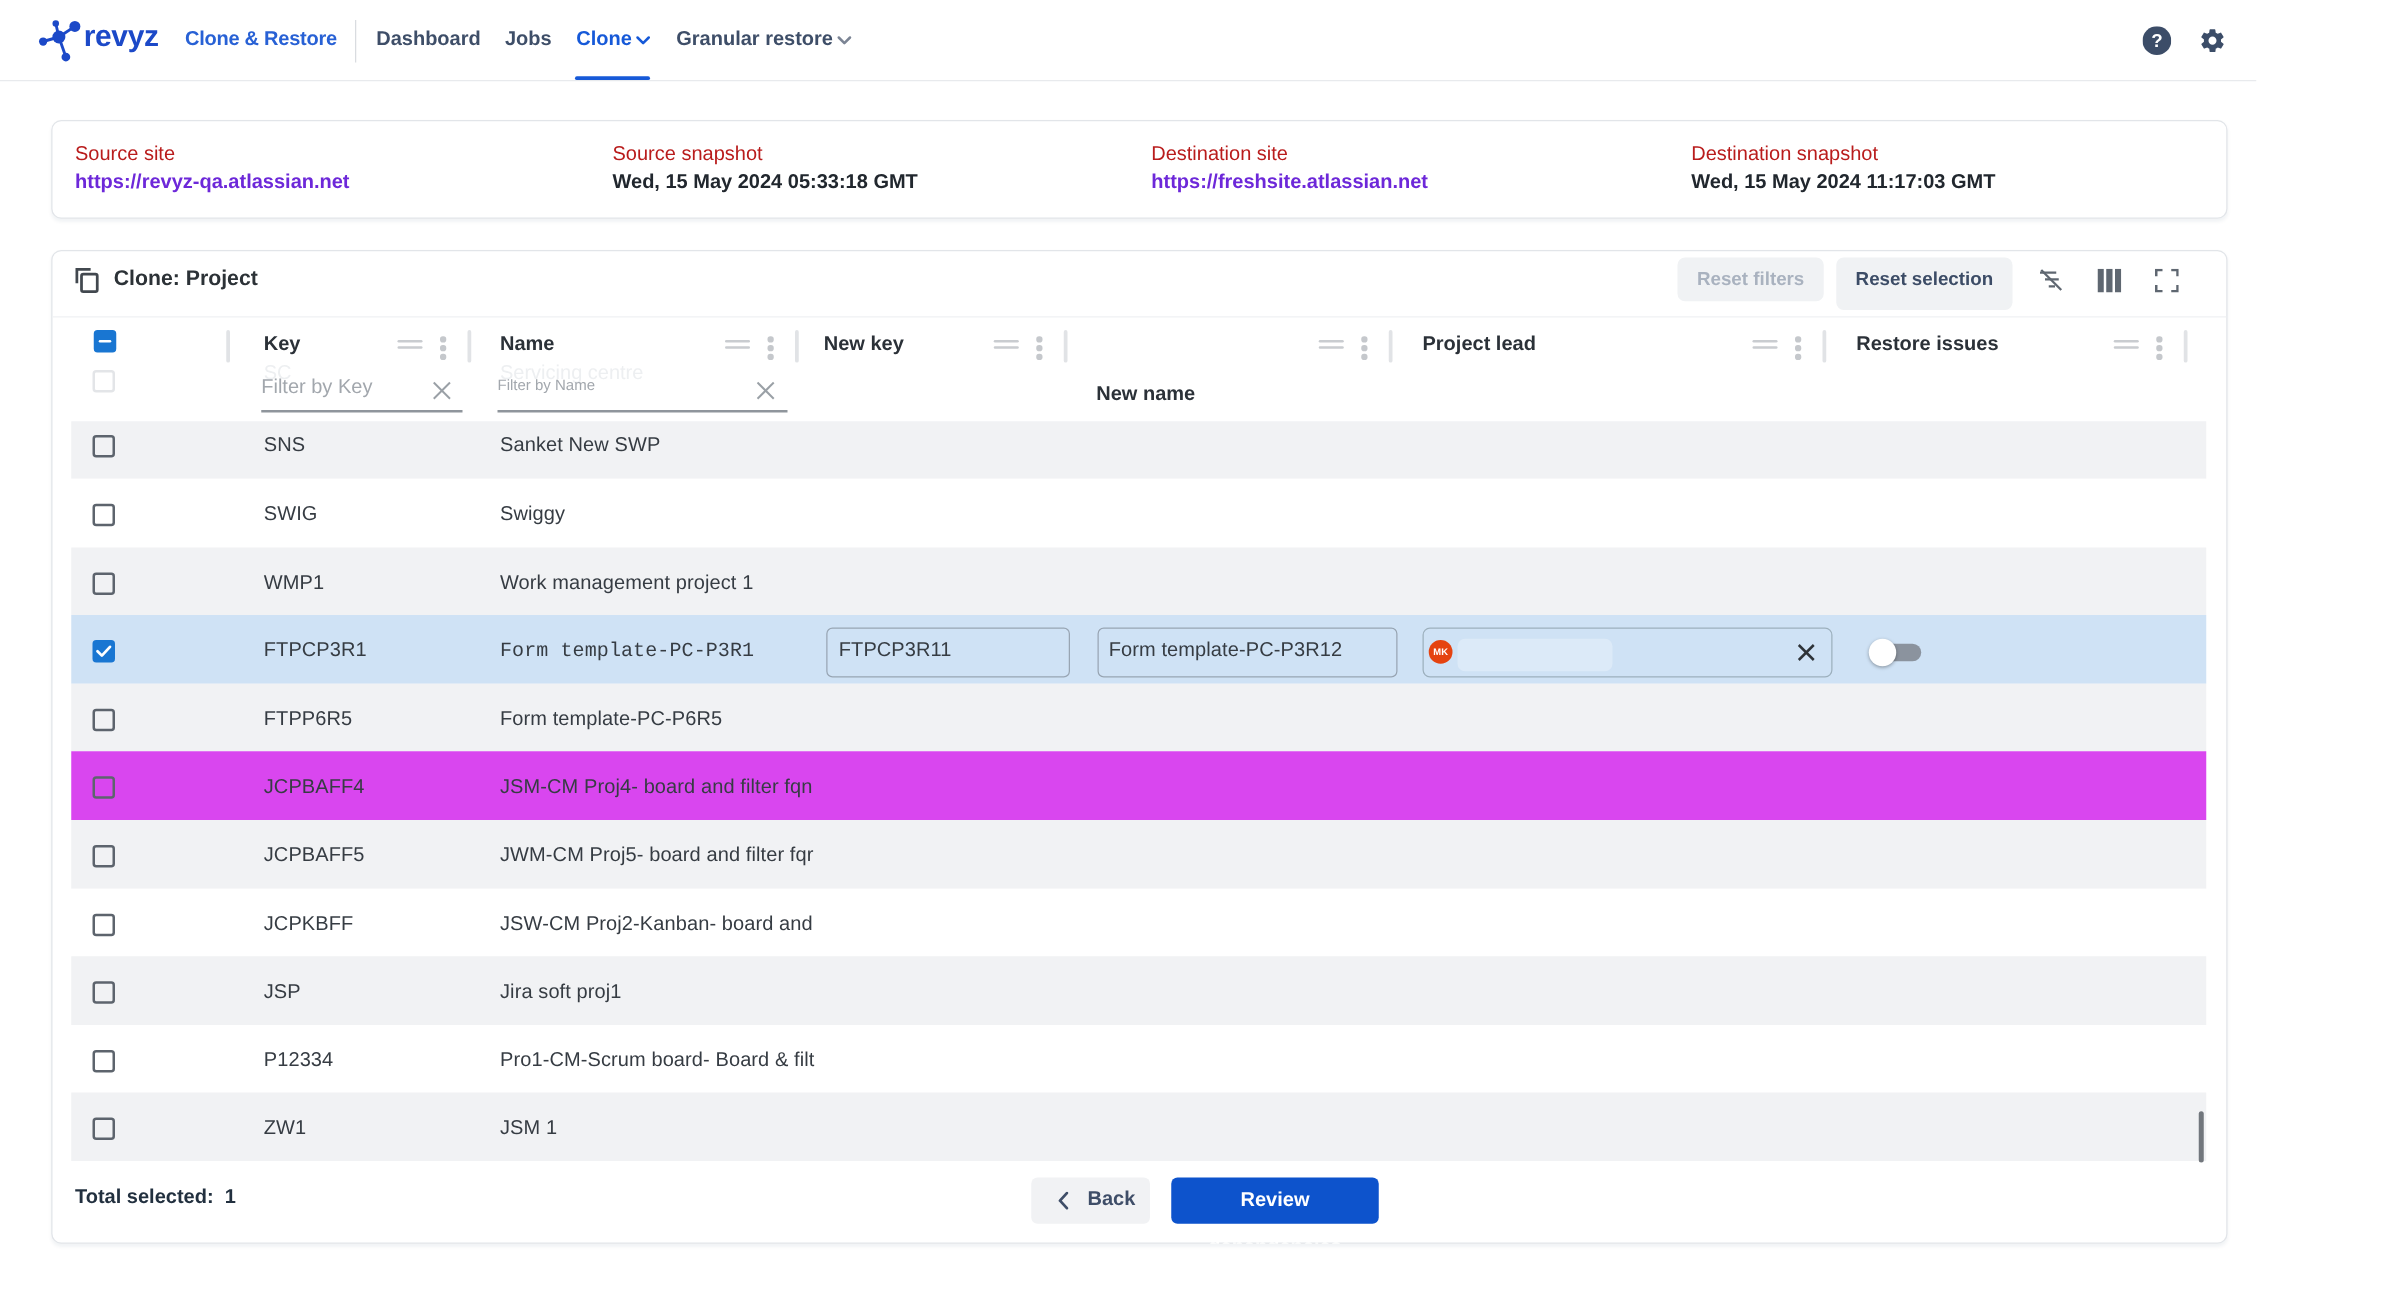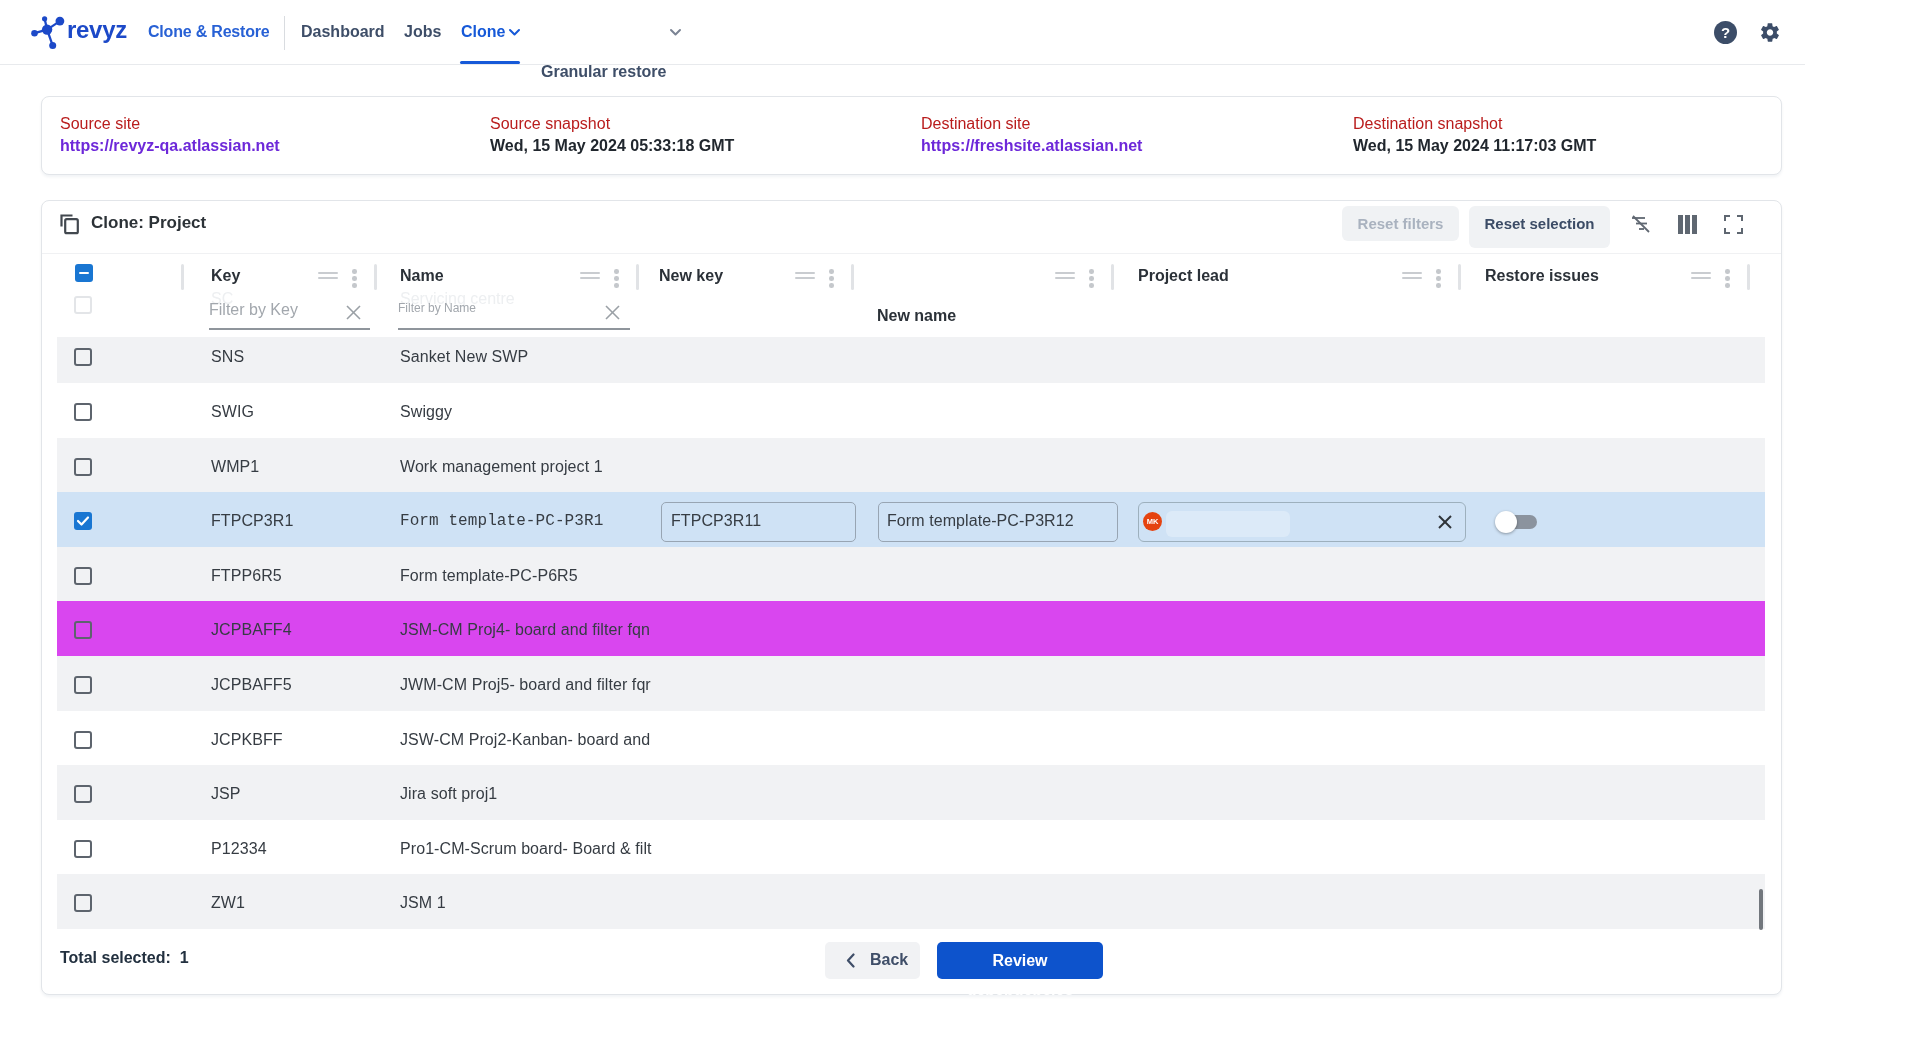--- a/index.html
+++ b/index.html
@@ -46,21 +46,21 @@
   <div class="abs" style="left:67px;top:16px;font-size:24px;font-weight:700;color:#1c49c8;letter-spacing:-0.3px;">revyz</div>
   <div class="navitem" style="left:148px;color:#2861d5;letter-spacing:-0.2px;">Clone &amp; Restore</div>
   <div class="abs" style="left:284px;top:16px;width:1px;height:34px;background:#d9dce0;"></div>
   <div class="navitem" style="left:301px;">Dashboard</div>
   <div class="navitem" style="left:404px;">Jobs</div>
   <div class="navitem" style="left:461px;color:#1659d8;">Clone</div>
   <svg class="abs" style="left:508px;top:28px" width="13" height="9" viewBox="0 0 13 9">
       <polyline points="2,2 6.5,6.5 11,2" fill="none" stroke="#1659d8" stroke-width="2" stroke-linecap="round" stroke-linejoin="round"></polyline>
     </svg>
   <div class="abs" style="left:460px;top:61px;width:60px;height:3px;background:#1659d8;border-radius:2px;"></div>
-  <div class="navitem" style="left:541px;margin-top:40px;">Granular restore</div>
+  <div class="navitem" style="left:541px;">Granular restore</div>
   <svg class="abs" style="left:669px;top:28px" width="13" height="9" viewBox="0 0 13 9">
       <polyline points="2,2 6.5,6.5 11,2" fill="none" stroke="#7b8494" stroke-width="2" stroke-linecap="round" stroke-linejoin="round"></polyline>
     </svg>
   <svg class="abs" style="left:1714px;top:21px" width="23" height="23" viewBox="0 0 23 23">
     <circle cx="11.5" cy="11.5" r="11.5" fill="#3c4d68"></circle>
     <text x="11.5" y="16.6" font-size="15" font-weight="bold" fill="#fff" text-anchor="middle" font-family="Liberation Sans">?</text>
   </svg>
   <svg class="abs" style="left:1759px;top:21px" width="22" height="23" viewBox="0 0 24 24">
     <path fill="#3c4d68" d="M19.4 13c.04-.33.06-.66.06-1s-.02-.67-.06-1l2.1-1.65c.2-.15.25-.42.12-.64l-2-3.46c-.12-.22-.39-.3-.6-.22l-2.5 1c-.52-.4-1.08-.73-1.7-.98l-.37-2.65c-.04-.24-.25-.4-.5-.4h-4c-.25 0-.46.16-.5.4l-.37 2.65c-.6.25-1.17.58-1.7.98l-2.48-1c-.23-.08-.5 0-.6.22l-2 3.46c-.13.22-.08.49.12.64L4.56 11c-.04.33-.06.66-.06 1s.02.67.06 1l-2.1 1.65c-.2.15-.25.42-.12.64l2 3.46c.12.22.39.3.6.22l2.5-1c.52.4 1.08.73 1.7.98l.37 2.65c.04.24.25.4.5.4h4c.25 0 .46-.16.5-.4l.37-2.65c.6-.25 1.17-.58 1.7-.98l2.48 1c.23.08.5 0 .6-.22l2-3.46c.13-.22.08-.49-.12-.64L19.4 13zM12 15.5c-1.93 0-3.5-1.57-3.5-3.5s1.57-3.5 3.5-3.5 3.5 1.57 3.5 3.5-1.57 3.5-3.5 3.5z"></path>
   </svg>

